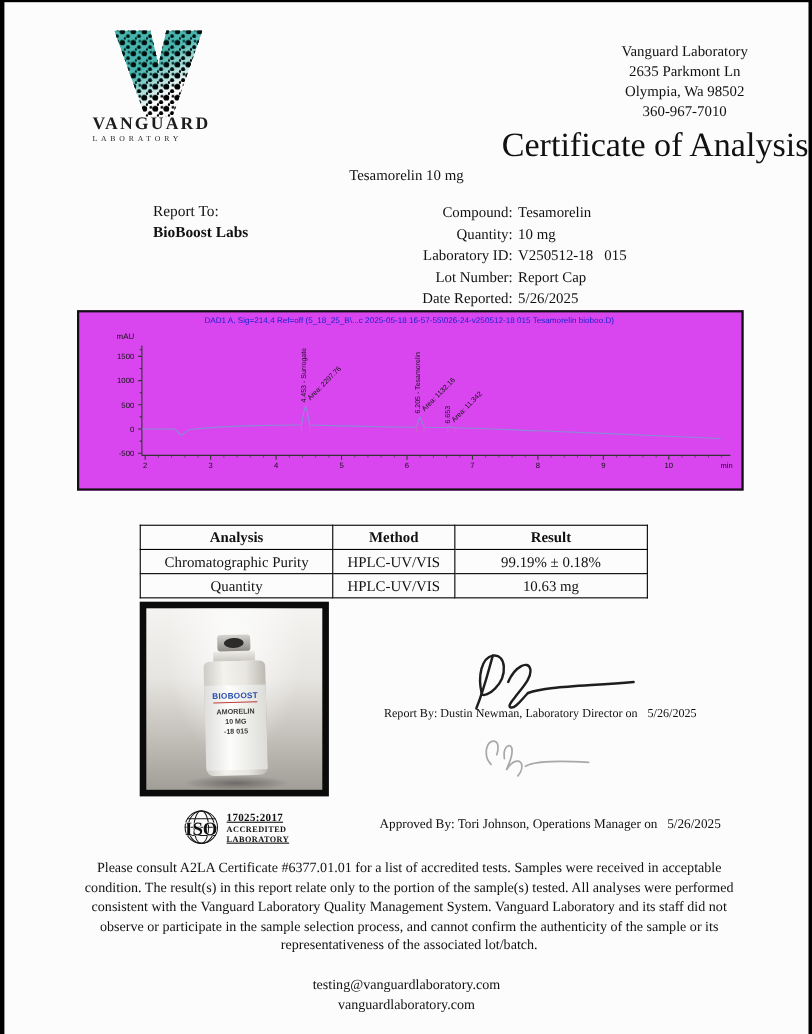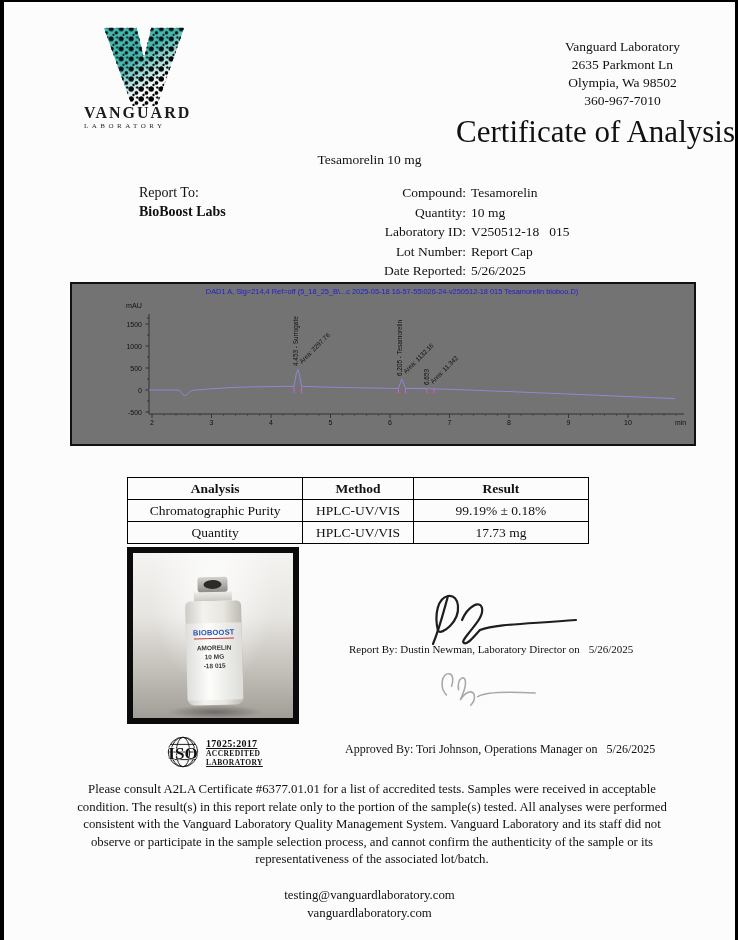--- a/index.html
+++ b/index.html
@@ -20,21 +20,21 @@
 
   
   .report-to{position:absolute;left:135px;top:181px;font-size:14px;color:#111;line-height:19px;}
   .report-to .client{font-weight:bold;}
   .details{position:absolute;left:300px;top:181px;font-size:13.5px;color:#111;}
   .detail-row{display:flex;line-height:19.5px;}
   .detail-label{width:162px;text-align:right;}
   .detail-value{margin-left:5px;text-align:left;}
 
   
-  .chrom-box{position:absolute;left:66px;top:280px;width:602px;height:160px;background:#737373;border:2px solid #111;padding-left:20px;}
+  .chrom-box{position:absolute;left:66px;top:280px;width:602px;height:160px;background:#d946ef;border:2px solid #111;}
 
   
   .results{position:absolute;left:123px;top:475px;width:462px;border-collapse:collapse;font-size:13.5px;color:#111;}
   .results th,.results td{border:1px solid #000;text-align:center;padding:1px 4px;height:19px;}
   .results th{font-weight:bold;}
   .col-a{width:38%;} .col-m{width:24%;} .col-r{width:38%;}
 
   
   .photo{position:absolute;left:123px;top:545px;width:172px;height:177px;background:#0b0b0b;padding:0;}
   .photo-inner{position:absolute;inset:6px;background:
@@ -272,21 +272,21 @@
       <th class="col-r">Result</th>
     </tr>
     <tr>
       <td>Chromatographic Purity</td>
       <td>HPLC-UV/VIS</td>
       <td>99.19% ± 0.18%</td>
     </tr>
     <tr>
       <td>Quantity</td>
       <td>HPLC-UV/VIS</td>
-      <td>17.73 mg</td>
+      <td>10.63 mg</td>
     </tr>
   </tbody>
       </table>
 
   <div class="photo">
     <div class="photo-inner">
       <div class="vial-shadow"></div>
       <div class="vial">
         <div class="vial-cap"></div>
         <div class="vial-neck"></div>

